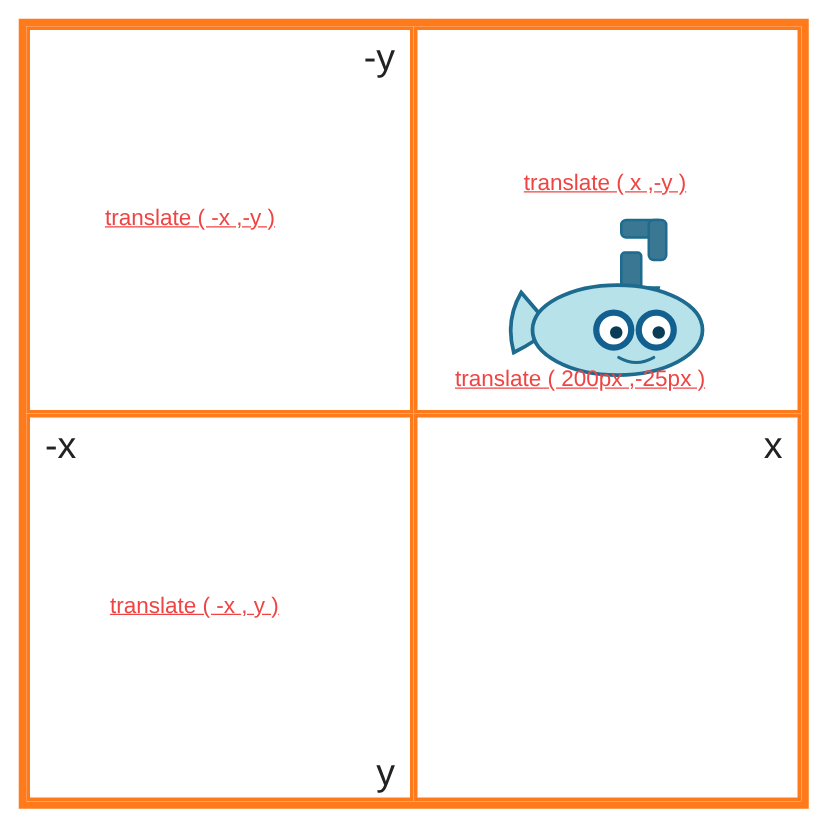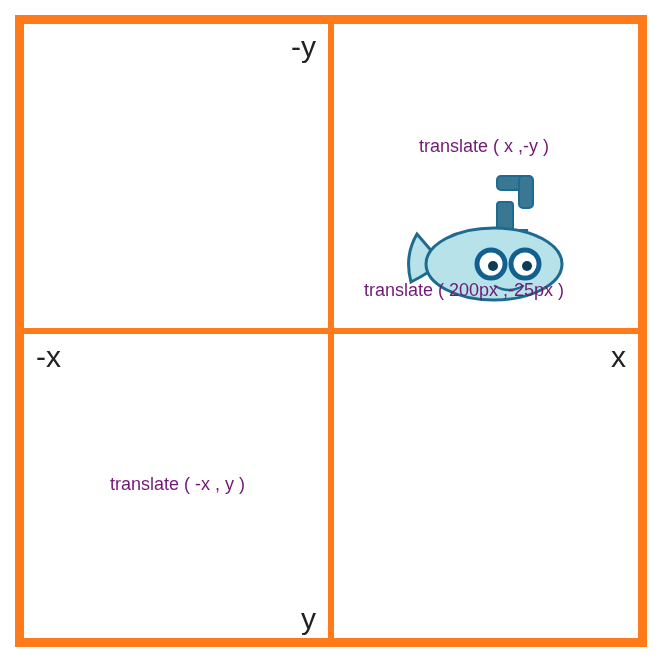--- a/index.html
+++ b/index.html
@@ -37,45 +37,47 @@
     color: #222;
     font-family: Verdana, Geneva, sans-serif;
   }
   .neg-y { top: 6px; right: 12px; }
   .neg-x { top: 6px; left: 12px; }
   .pos-x { top: 6px; right: 12px; }
   .pos-y { bottom: 2px; right: 12px; }
   .fn {
     position: absolute;
     font-size: 18px;
-    color: #701a75;
+    color: #ef4444;
     font-family: Verdana, Geneva, sans-serif;
     white-space: nowrap;
+    text-decoration: underline;
   }
   .q2-fn { top: 140px; left: 60px; }
   .q1-fn { top: 112px; left: 85px; }
-  .q1-fn2 { bottom: 27px; left: 30px; }
-  .q3-fn { top: 140px; left: 64px; margin-left: 22px; }
+  .q1-fn2 { bottom: 14px; left: 30px; }
+  .q3-fn { top: 140px; left: 64px; }
   .q4-fn { top: 140px; left: 78px; }
   .sub {
     position: absolute;
     top: 140px;
     left: 65px;
     width: 180px;
     height: 140px;
   }
 </style>
 </head>
 <body>
 
 <div class="wrap">
   <div class="grid">
 
     <div class="cell">
       <div class="axis-label neg-y">-y</div>
+      <div class="fn q2-fn">translate ( -x ,-y )</div>
     </div>
 
     <div class="cell">
       <div class="fn q1-fn">translate ( x ,-y )</div>
 
       <div class="sub">
         <svg viewBox="0 0 180 140" width="180" height="140">
 
           <g fill="#3a7792" stroke="#1d6b8f" stroke-width="2">
             <rect x="98" y="38" width="16" height="34" rx="3"></rect>

